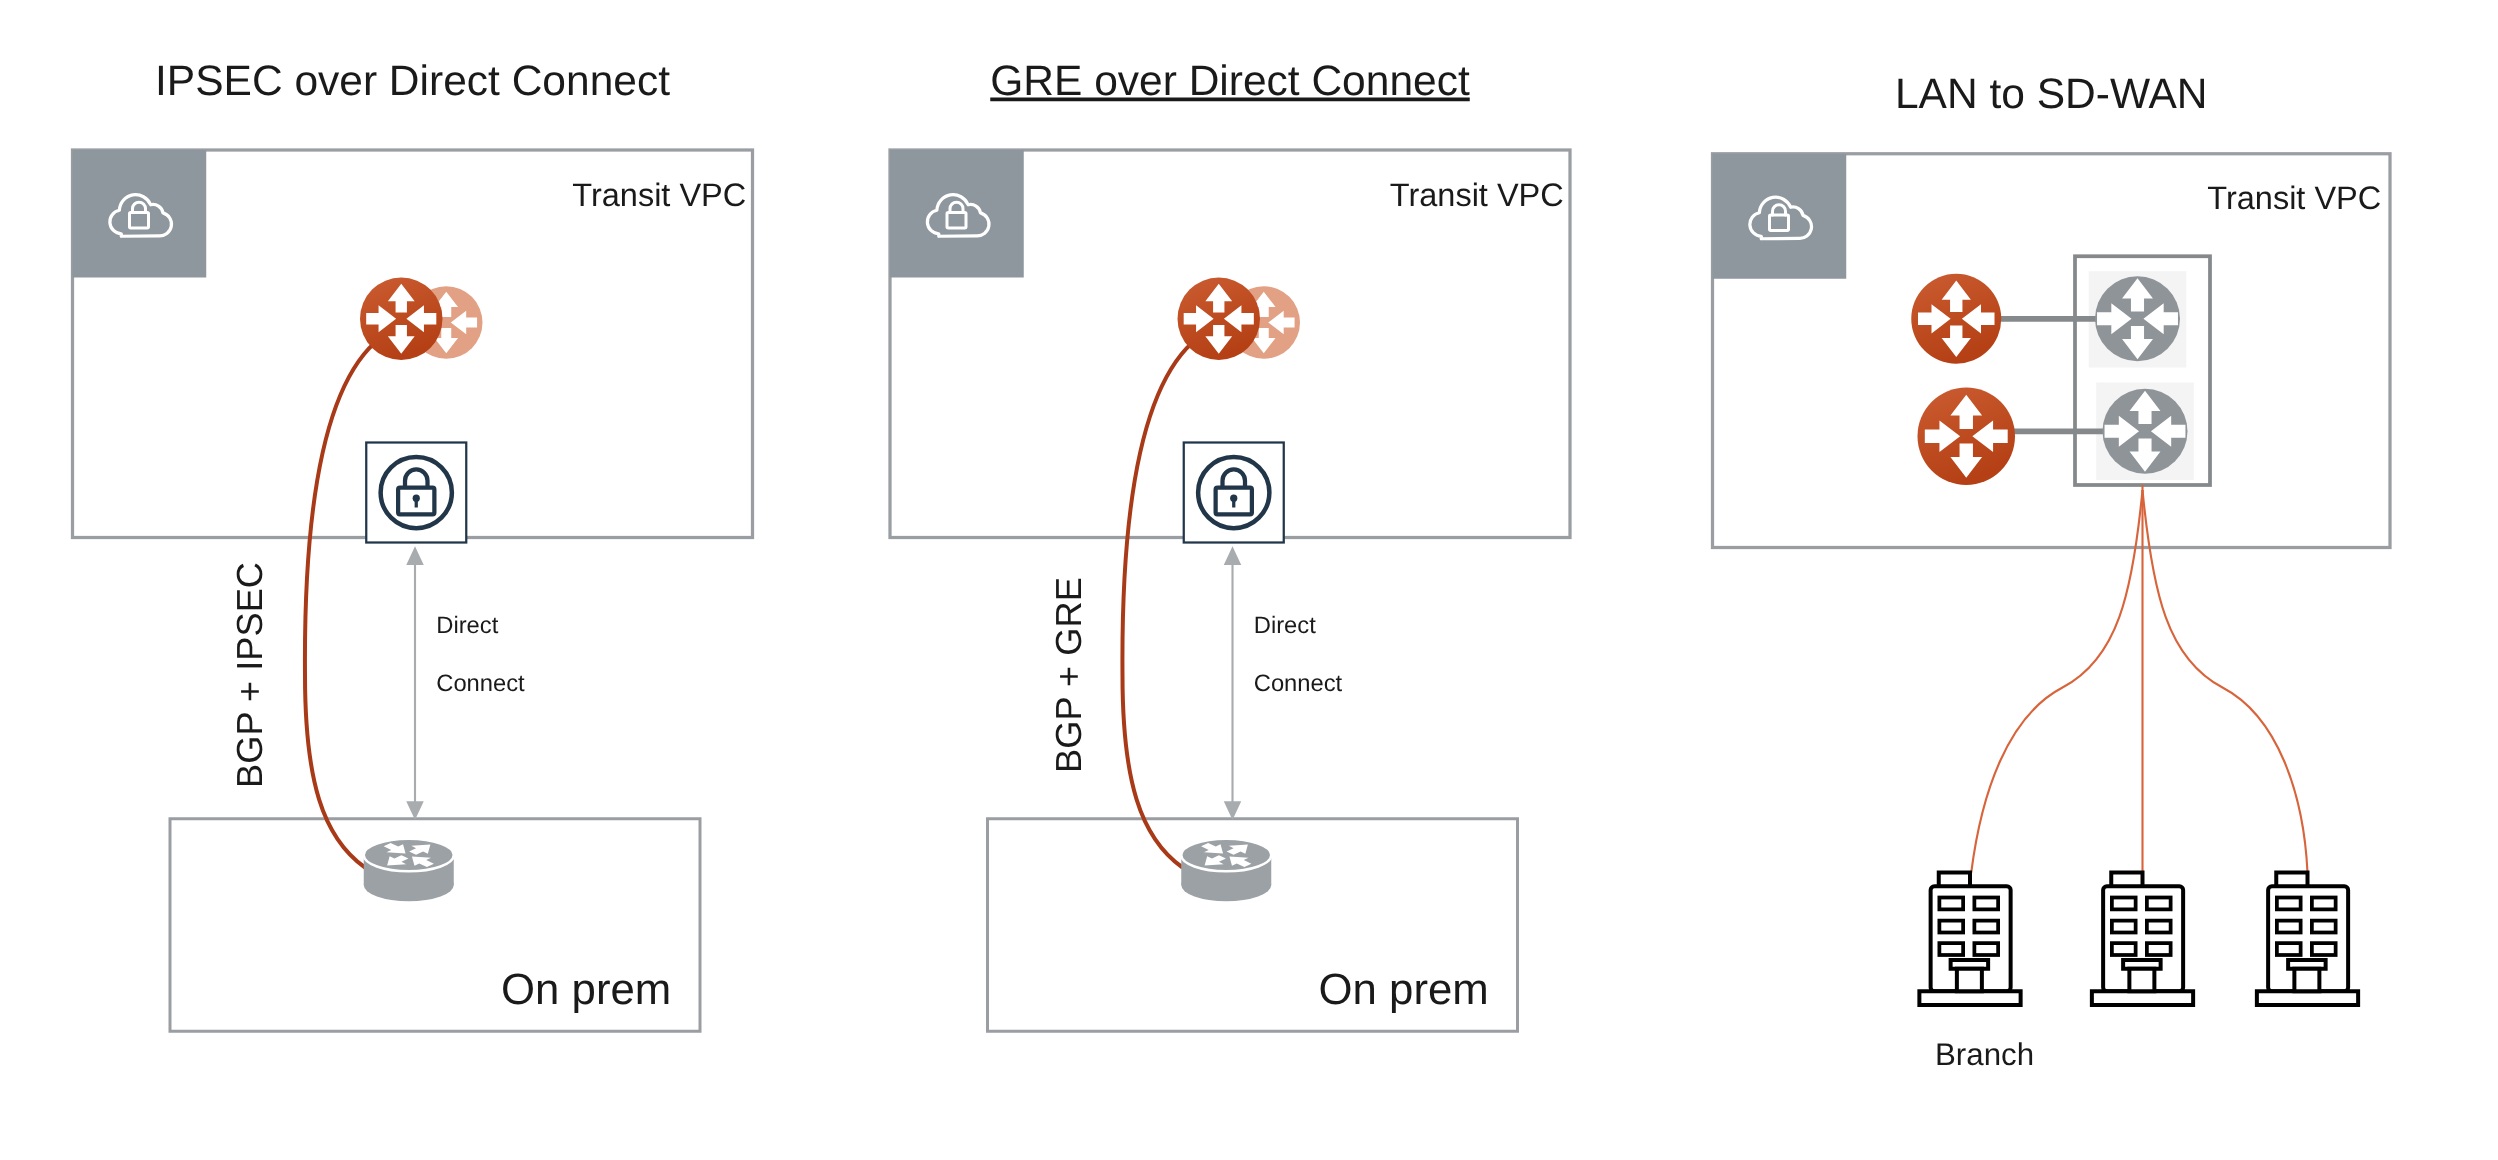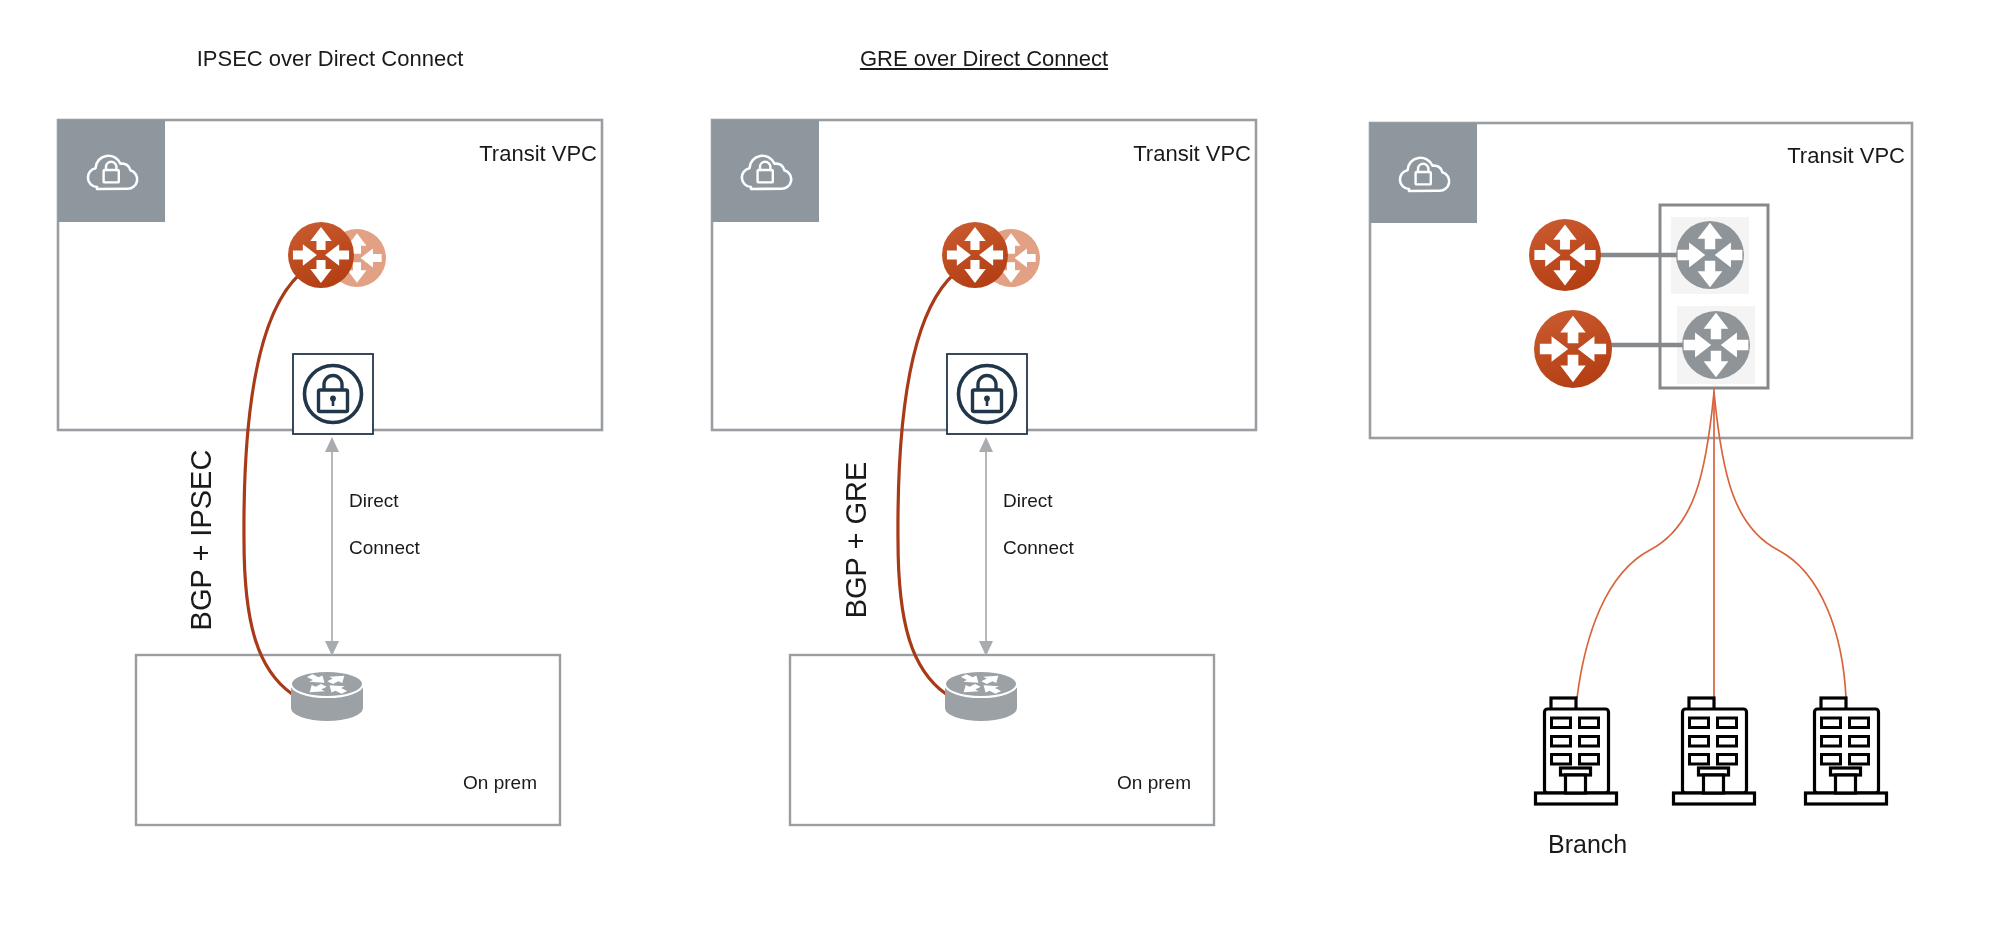--- a/index.html
+++ b/index.html
@@ -1,25 +1,25 @@
 <!DOCTYPE html>
 <html><head>
 <meta charset="utf-8">
 <style>
   html,body{margin:0;padding:0;background:#fff;}
   #canvas{position:relative;width:1998px;height:928px;background:#fff;overflow:hidden;
           font-family:"Liberation Sans", sans-serif;color:#1a1a1a;}
   #gfx{position:absolute;left:0;top:0;z-index:1;}
   .txt{position:absolute;z-index:2;}
-  .title{font-size:22px;text-align:center;}
-  .vpc-label{font-size:22px;text-align:right;}
+  .title{font-size:34px;text-align:center;}
+  .vpc-label{font-size:26px;text-align:right;}
   .link-label{font-size:19px;line-height:47px;white-space:pre-line;}
   .tunnel-label{font-size:29px;white-space:nowrap;
                 transform:translate(-50%,-50%) rotate(-90deg);}
-  .site-label{font-size:19px;text-align:right;}
+  .site-label{font-size:35px;text-align:right;}
   .branch-label{font-size:25px;}
 </style>
 </head>
 <body>
 
 <div id="canvas">
 
 <svg id="gfx" width="1998" height="928" viewBox="0 0 1998 928">
   <defs>
     <linearGradient id="gradRed" x1="0" y1="0" x2="0.4" y2="1">
@@ -177,20 +177,21 @@
     </g>
 
     <use href="#building" x="1576" y="698"></use>
     <use href="#building" x="1714" y="698"></use>
     <use href="#building" x="1846" y="698"></use>
   </g>
 </svg>
 
 <div class="txt title" style="left:58px;top:46px;width:544px;">IPSEC over Direct Connect</div>
 <div class="txt title" style="left:712px;top:46px;width:544px;text-decoration:underline;">GRE over Direct Connect</div>
+<div class="txt title" style="left:1370px;top:56px;width:542px;">LAN to SD-WAN</div>
 
 <div class="txt vpc-label" style="left:330px;top:141px;width:267px;">Transit VPC</div>
 <div class="txt vpc-label" style="left:984px;top:141px;width:267px;">Transit VPC</div>
 <div class="txt vpc-label" style="left:1638px;top:143px;width:267px;">Transit VPC</div>
 
 <div class="txt tunnel-label" style="left:201px;top:540px;">BGP + IPSEC</div>
 <div class="txt tunnel-label" style="left:856px;top:540px;">BGP + GRE</div>
 
 <div class="txt link-label" style="left:349px;top:477px;">Direct
 Connect</div>

